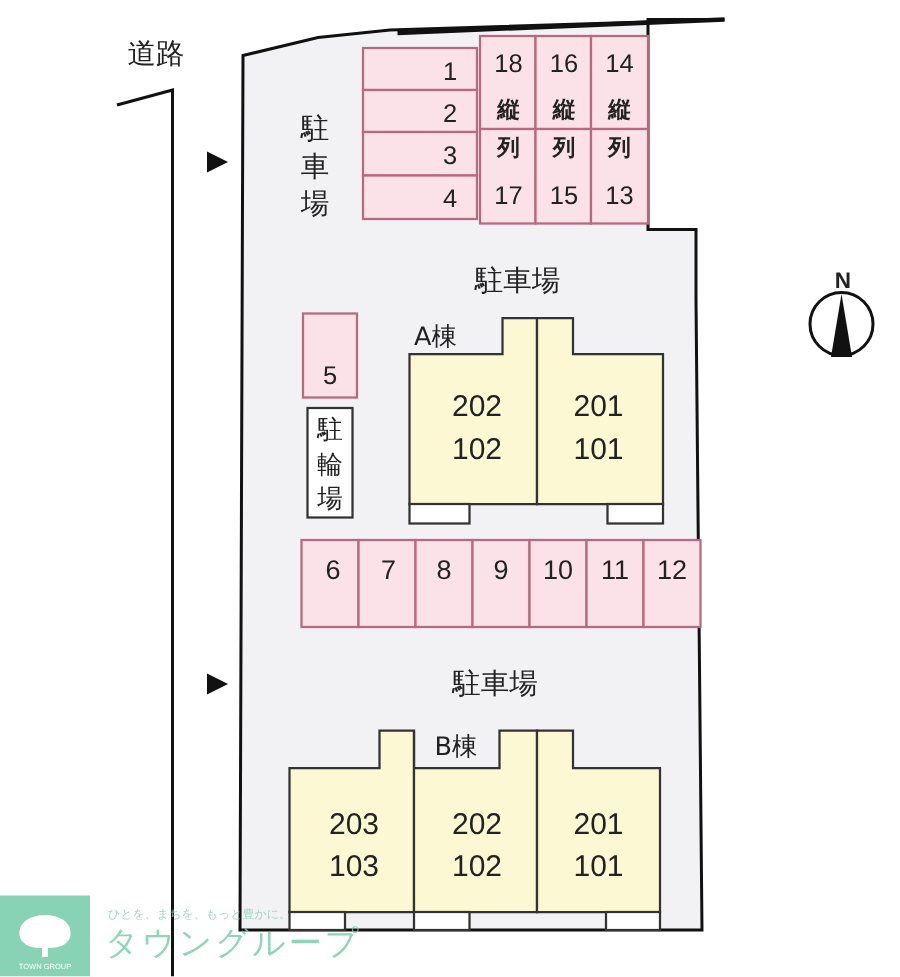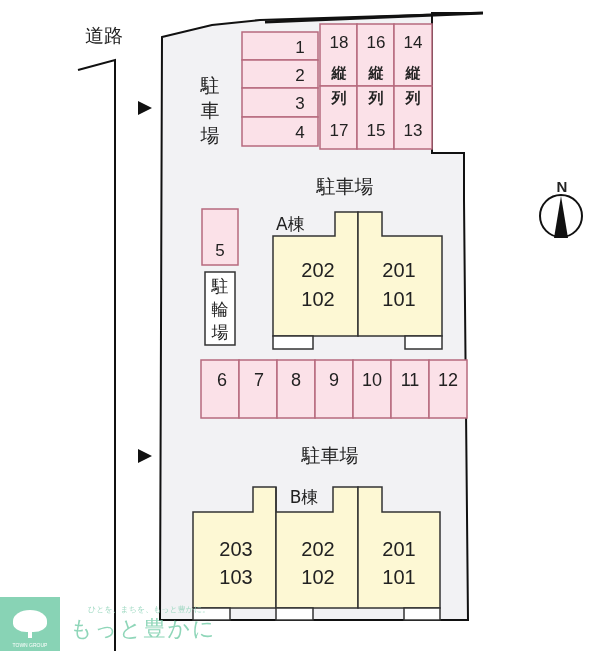--- a/index.html
+++ b/index.html
@@ -6,21 +6,21 @@
   body { width:600px; height:651px; position:relative; overflow:hidden;
          font-family: "DejaVu Sans", "Liberation Sans", sans-serif; }
   svg { position:absolute; left:0; top:0; }
   .lbl { font-family: "DejaVu Sans", sans-serif; fill:#222; }
   .num { font-family: "Liberation Sans", "DejaVu Sans", sans-serif; fill:#222; }
   .logo { position:absolute; left:0; top:597px; width:60px; height:54px; background:#7ccfad;
           display:flex; flex-direction:column; align-items:center; justify-content:flex-end; opacity:0.9; }
   .logo-tree { width:34px; height:22px; background:#fff; border-radius:50% 50% 40% 40%; margin-bottom:2px; position:relative; }
   .logo-tree:after { content:""; position:absolute; left:15px; top:20px; width:4px; height:8px; background:#fff; }
   .logo-sub { color:#fff; font-size:5px; margin-top:8px; margin-bottom:3px; font-family:"Liberation Sans", sans-serif; }
-  .slogan { position:absolute; left:88px; top:604px; font-size:8px; color:#8fd3b8; opacity:0.85;
+  .slogan { position:absolute; left:72px; top:604px; font-size:8px; color:#8fd3b8; opacity:0.85;
             font-family:"DejaVu Sans", sans-serif; }
   .brand { position:absolute; left:70px; top:614px; font-size:22px; color:#7ccfad; opacity:0.85;
            font-family:"DejaVu Sans", sans-serif; letter-spacing:2px; }
 </style>
 </head>
 <body>
 
 <svg width="600" height="651" viewBox="0 0 600 651">
 
   <polyline points="78,70 115,60 115,651" fill="none" stroke="#111" stroke-width="2"></polyline>
@@ -135,13 +135,13 @@
     <text class="num" x="399" y="556" font-size="20" text-anchor="middle">201</text>
     <text class="num" x="399" y="584" font-size="20" text-anchor="middle">101</text>
   </g>
 </svg>
 
 <div class="logo">
   <div class="logo-tree"></div>
   <div class="logo-sub">TOWN GROUP</div>
 </div>
 <div class="slogan">ひとを、まちを、もっと豊かに。</div>
-<div class="brand">もっと豊かに</div>
+<div class="brand">タウングループ</div>
 
 </body></html>

